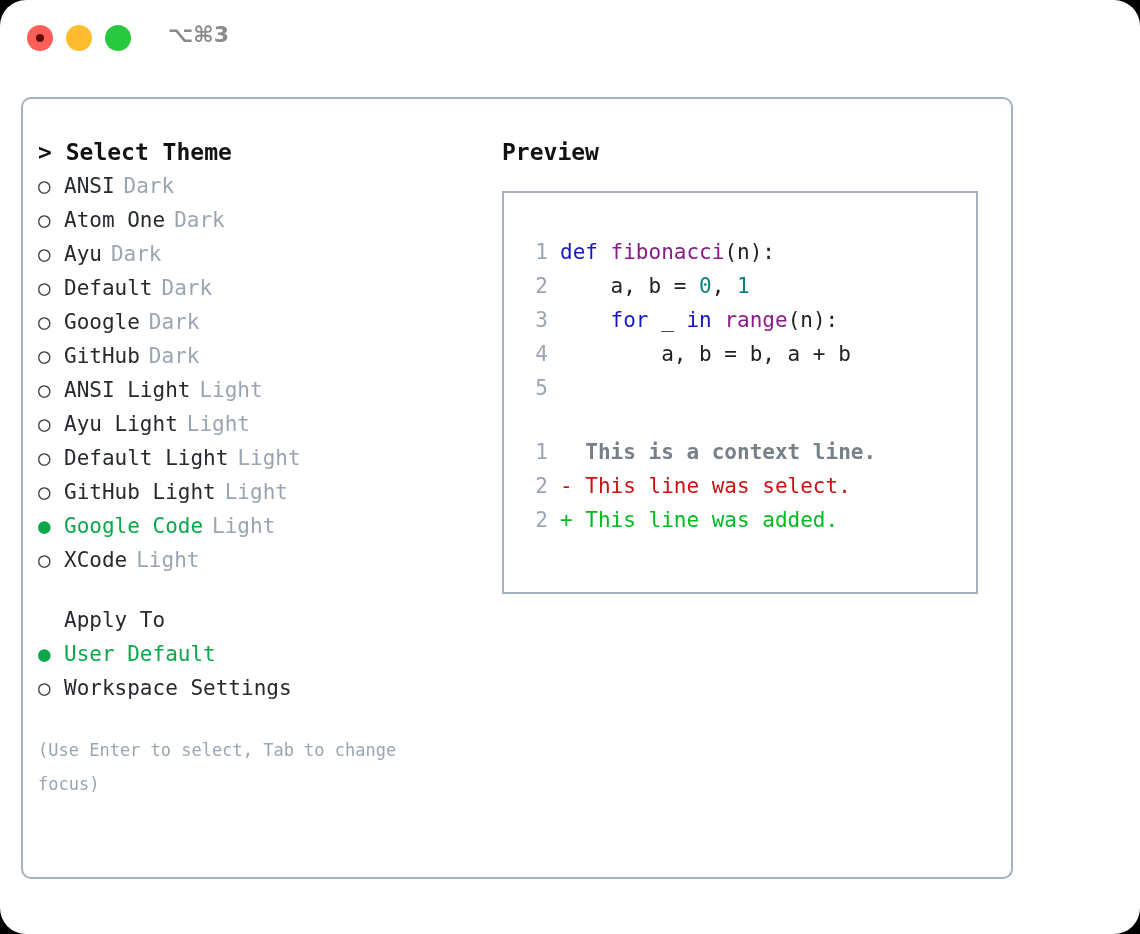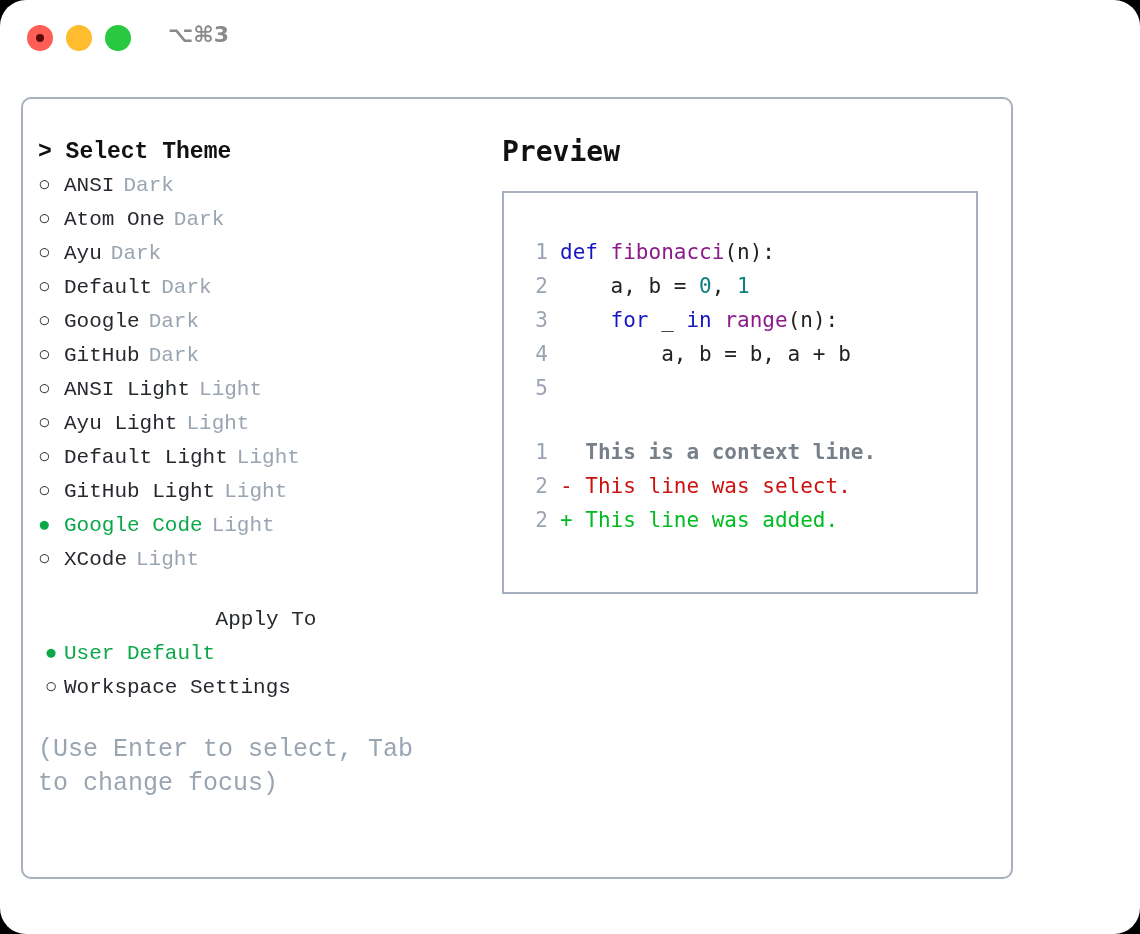--- a/index.html
+++ b/index.html
@@ -81,21 +81,20 @@
     box-sizing: border-box;
     background: #ffffff;
   }
 
   
   .left-col {
     position: absolute;
     left: 15px;
     top: 36px;
     width: 430px;
-    font-family: Liberation Mono, monospace;
   }
   .section-title {
     font-size: 23px;
     font-weight: bold;
     color: #111111;
     line-height: 34px;
     white-space: pre;
   }
   .opt-row {
     display: flex;
@@ -111,47 +110,47 @@
     font-size: 21px;
   }
   .bullet.on { color: #0ba84a; }
   .opt-name { color: #26292e; }
   .opt-name.sel { color: #0ba84a; }
   .opt-kind {
     color: #9aa5b1;
     margin-left: 9px;
   }
 
-  .apply-block { margin-top: 26px; text-align: center; }
+  .apply-block { margin-top: 26px; }
   .apply-title {
     font-size: 21px;
     color: #26292e;
     line-height: 34px;
     padding-left: 26px;
     white-space: pre;
   }
 
   .hint {
     margin-top: 28px;
-    font-size: 25px;
+    font-size: 17px;
     line-height: 34px;
     color: #9aa5b1;
     width: 400px;
     white-space: pre-wrap;
   }
 
   
   .right-col {
     position: absolute;
     left: 479px;
     top: 36px;
     width: 490px;
   }
   .preview-title {
-    font-size: 28px;
+    font-size: 23px;
     font-weight: bold;
     color: #111111;
     line-height: 34px;
   }
   .preview-box {
     margin-top: 22px;
     width: 476px;
     height: 403px;
     border: 2px solid #a7b1bd;
     box-sizing: border-box;

